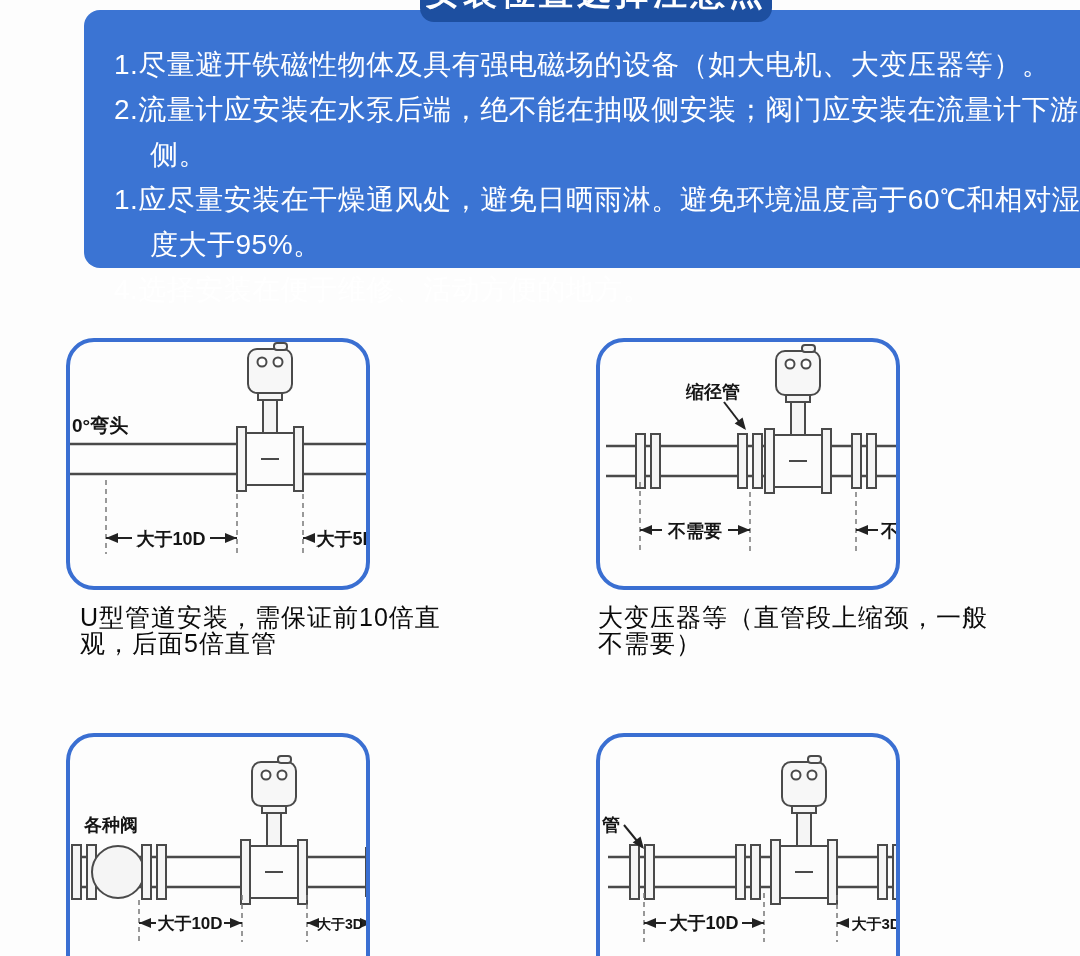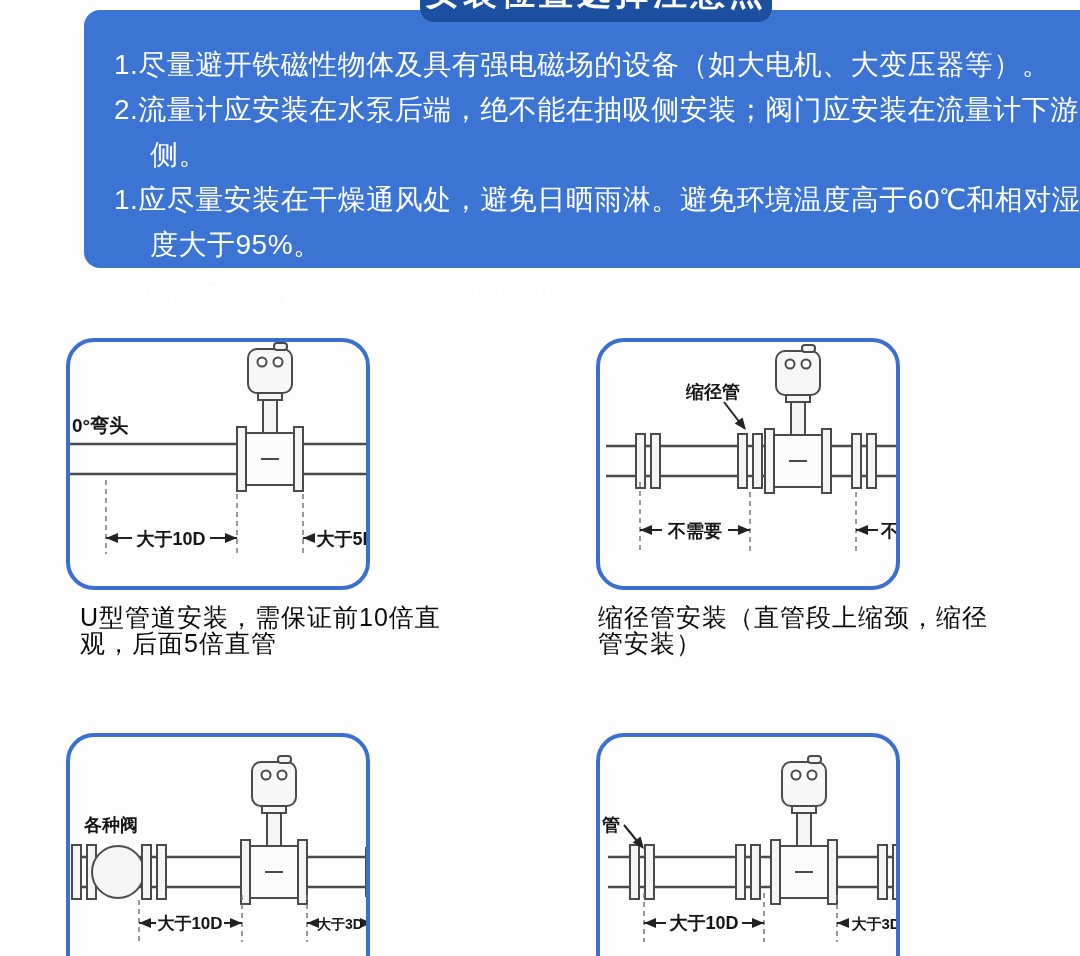--- a/index.html
+++ b/index.html
@@ -123,21 +123,21 @@
       <line class="ext" x1="360" y1="150" x2="360" y2="210"></line>
       <line class="dim" x1="256" y1="188" x2="278" y2="188"></line>
       <line class="dim" x1="338" y1="188" x2="360" y2="188"></line>
       <use href="#arr" transform="translate(256,188) rotate(180)"></use>
       <use href="#arr" transform="translate(360,188)"></use>
       <text x="308" y="195" font-size="18" text-anchor="middle">不需要</text>
     </svg>
   </div>
 
   <p class="caption" style="left:80px; top:604px; width:410px;">U型管道安装，需保证前10倍直观，后面5倍直管</p>
-  <p class="caption" style="left:598px; top:604px; width:402px;">缩径管安装（直管段上缩颈，缩径管安装）</p>
+  <p class="caption" style="left:598px; top:604px; width:402px;">大变压器等（直管段上缩颈，一般不需要）</p>
 
   <div class="card card-bottom" style="left:66px; top:733px;">
     <svg width="372" height="296" viewBox="0 0 372 296">
       <line class="pipe" x1="6" y1="120" x2="366" y2="120"></line>
       <line class="pipe" x1="6" y1="150" x2="366" y2="150"></line>
       <use href="#fp" x="14" y="135"></use>
       <circle class="part" cx="48" cy="135" r="26"></circle>
       <use href="#fp" x="84" y="135"></use>
       <use href="#fm" x="204" y="135"></use>
       <rect class="part" x="296" y="111" width="8" height="48"></rect>

